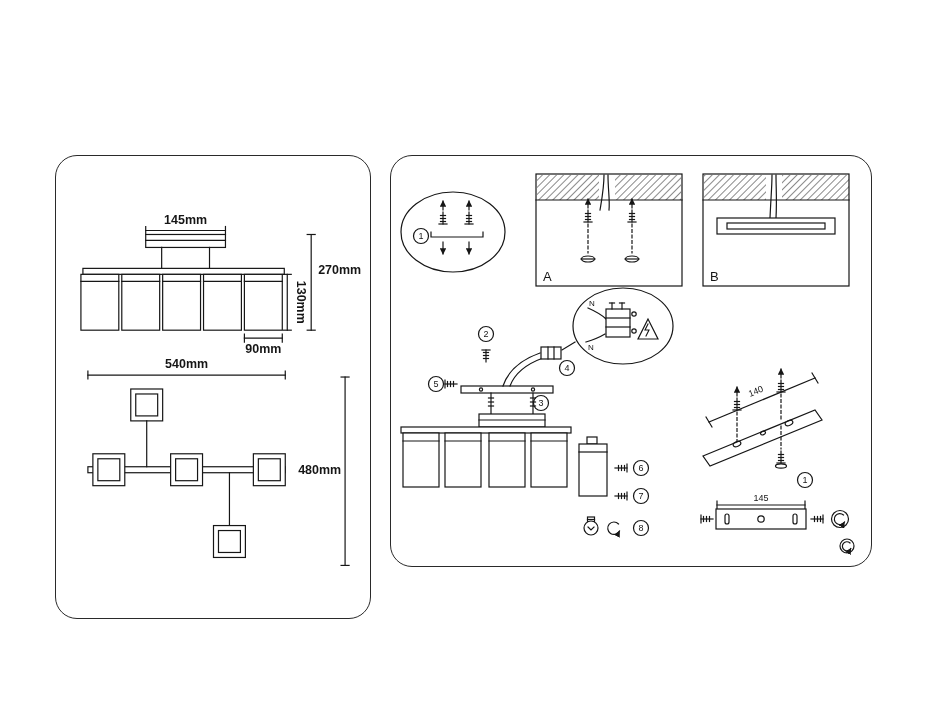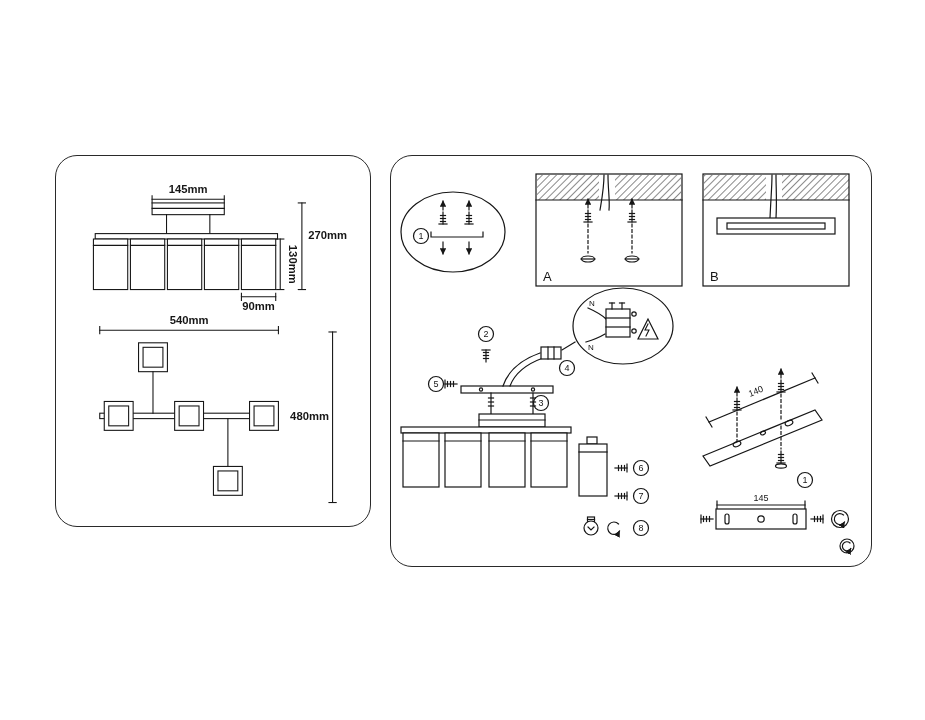--- a/index.html
+++ b/index.html
@@ -9,21 +9,21 @@
   svg text{stroke:none;fill:#161616;font-family:"Liberation Sans",sans-serif;}
   .dim{font-size:12.5px;font-weight:bold;}
   .dims{font-size:9px;}
   .letter{font-size:13px;}
   .badge{font-size:9px;}
   .tiny{font-size:8px;}
 </style>
 </head>
 <body>
 
-<div class="panel" style="left:55px;top:155px;width:316px;height:372px;">
+<div class="panel" style="left:55px;top:155px;width:316px;height:464px;">
   <svg viewBox="0 0 315 410">
     <g stroke="#161616" stroke-width="1.2" fill="none" stroke-linecap="square">
 
       <g>
         <text class="dim" x="130" y="41" text-anchor="middle">145mm</text>
         <g>
           <line x1="90" y1="48" x2="170" y2="48"></line>
           <line x1="90" y1="44" x2="90" y2="52"></line>
           <line x1="170" y1="44" x2="170" y2="52"></line>
         </g>

